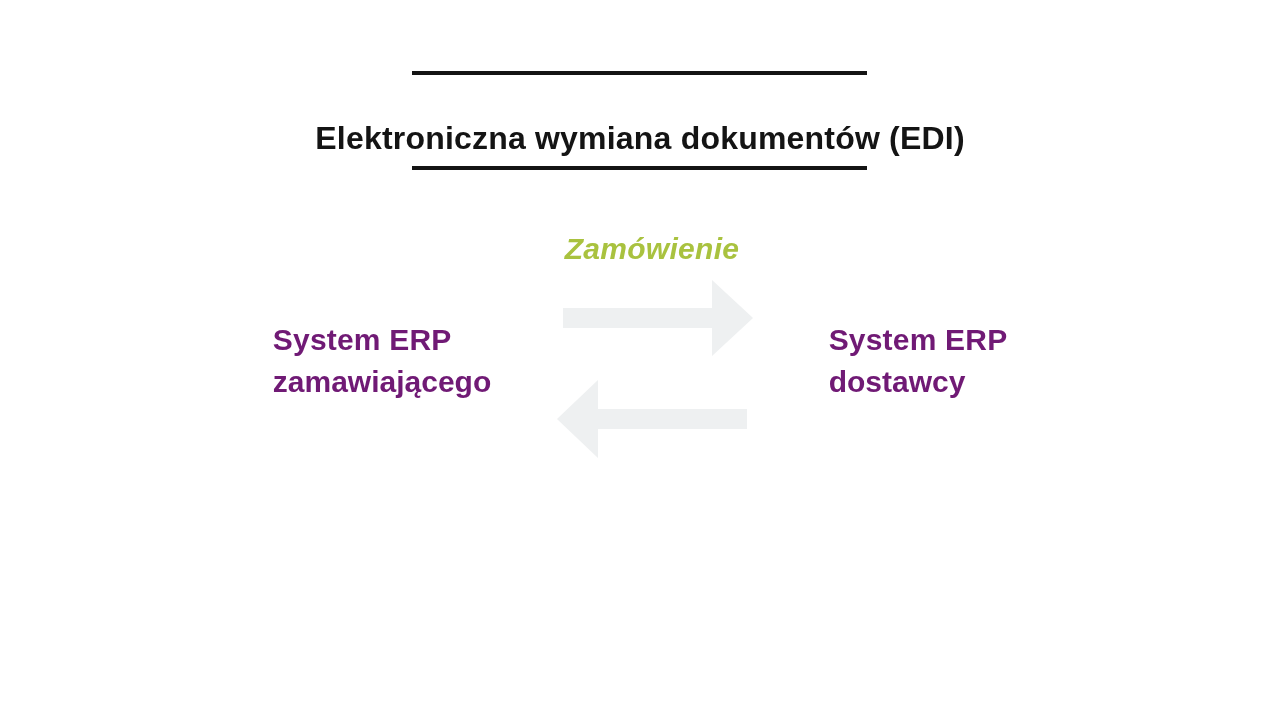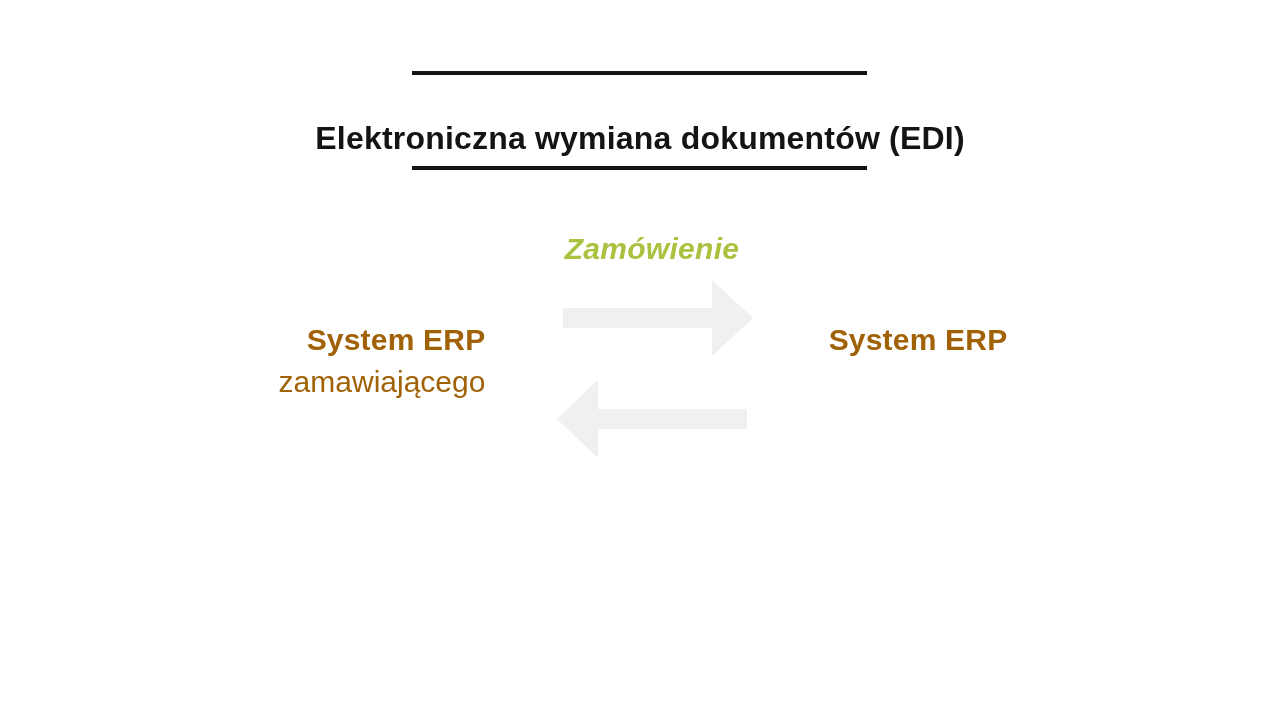--- a/index.html
+++ b/index.html
@@ -53,28 +53,28 @@
   .flow-label-invoice { left: 659px; top: 478px; }
   .arrow {
     position: absolute;
     display: block;
   }
   .arrow-right { left: 563px; top: 280px; }
   .arrow-left { left: 557px; top: 380px; }
   .erp-node {
     position: absolute;
     transform: translateX(-50%);
-    text-align: right;
+    text-align: left;
     white-space: nowrap;
-    color: #a16207;
+    color: #701a75;
     font-size: 30px;
     line-height: 42px;
   }
   .erp-node .erp-name { font-weight: 700; letter-spacing: 0.2px; }
-  .erp-node .erp-role { font-weight: 400; }
+  .erp-node .erp-role { font-weight: 700; }
   .erp-node-left  { left: 382px; top: 319px; }
   .erp-node-right { left: 918px; top: 319px; }
 </style>
 </head>
 <body>
 
 <div class="slide">
 
   <div class="rule rule-top"></div>
 
@@ -88,20 +88,21 @@
     <polygon points="0,28 149,28 149,0 190,38 149,76 149,48 0,48" fill="#eef0f1"></polygon>
   </svg>
 
   <div class="erp-node erp-node-left">
     <div class="erp-name">System ERP</div>
     <div class="erp-role">zamawiającego</div>
   </div>
 
   <div class="erp-node erp-node-right">
     <div class="erp-name">System ERP</div>
+    <div class="erp-role">dostawcy</div>
   </div>
 
   <svg class="arrow arrow-left" width="190" height="78" viewBox="0 0 190 78" aria-hidden="true">
     <polygon points="190,29 41,29 41,0 0,39 41,78 41,49 190,49" fill="#eef0f1"></polygon>
   </svg>
 
 
 </div>
 
 </body></html>

